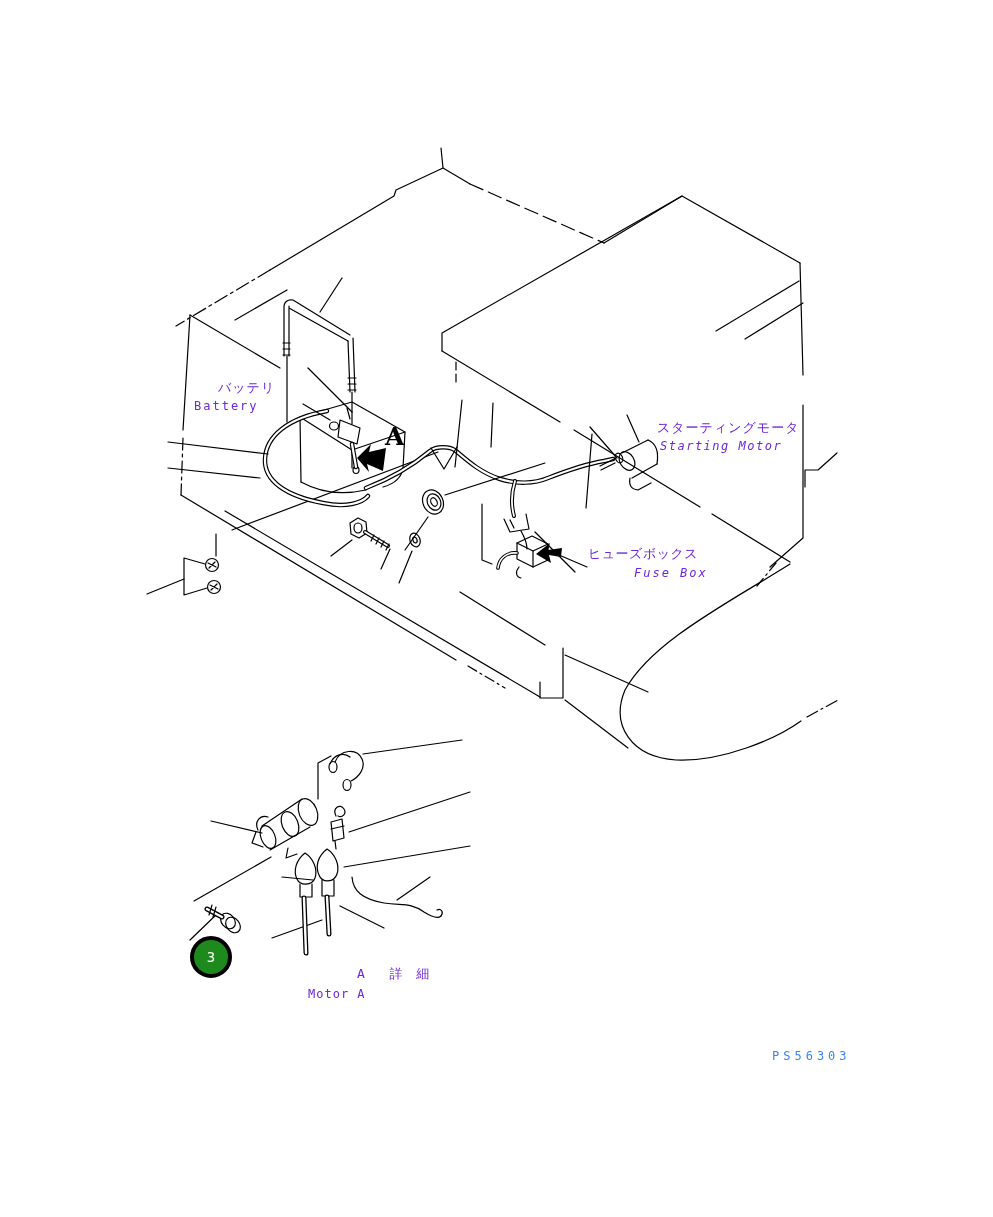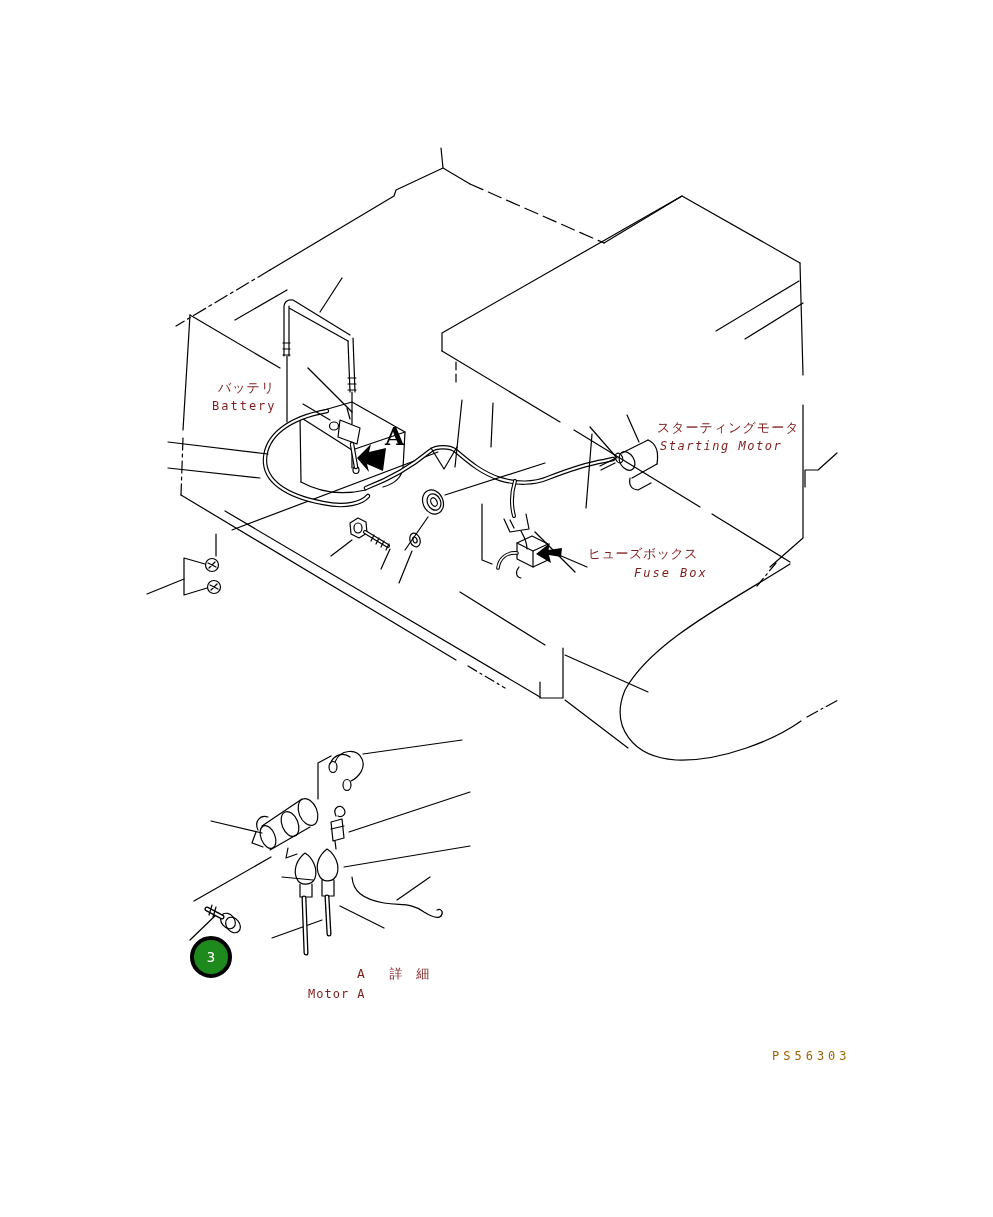--- a/index.html
+++ b/index.html
@@ -2,29 +2,29 @@
 <html><head>
 <meta charset="utf-8">
 <style>
   html,body{margin:0;padding:0;background:#ffffff;}
   #stage{
     position:relative;width:993px;height:1217px;background:#ffffff;
     font-family:"DejaVu Sans Mono","Liberation Mono",monospace;
     overflow:hidden;
   }
   #lineart{position:absolute;left:0;top:0;}
-  .lbl{position:absolute;color:#7f1d1d;white-space:pre;line-height:1.1;}
+  .lbl{position:absolute;color:#6d28d9;white-space:pre;line-height:1.1;}
   .lbl-ja{font-size:13px;letter-spacing:1px;}
   .lbl-en{font-size:12px;letter-spacing:2px;}
   .view-letter{
     position:absolute;left:385px;top:422px;
     font-family:"DejaVu Serif","Liberation Serif",serif;
     font-weight:bold;font-size:25px;color:#000;
   }
-  .code{position:absolute;left:772px;top:1049px;font-size:12px;letter-spacing:4px;color:#a16207;}
+  .code{position:absolute;left:772px;top:1049px;font-size:12px;letter-spacing:4px;color:#3b82f6;}
   .callout{
     position:absolute;left:190px;top:936px;width:34px;height:34px;
     border:4px solid #000;border-radius:50%;
     display:flex;align-items:center;justify-content:center;
     font-size:14px;cursor:pointer;
   }
 </style>
 </head>
 <body>
 
@@ -240,21 +240,21 @@
         <ellipse cx="233" cy="925" rx="6.5" ry="8.5" transform="rotate(-40 233 925)"></ellipse>
         <path d="M222,917 L207,909" stroke-width="5"></path>
         <path d="M222,917 L207,909" stroke="#fff" stroke-width="2.4"></path>
         <path d="M212,905 L209,915 M216,907 L213,917"></path>
       </g>
     </g>
   </g>
 </svg>
 
   <div class="lbl lbl-ja" style="left:218px;top:381px;">バッテリ</div>
-  <div class="lbl lbl-en" style="left:212px;top:400px;">Battery</div>
+  <div class="lbl lbl-en" style="left:194px;top:400px;">Battery</div>
 
   <div class="view-letter">A</div>
 
   <div class="lbl lbl-ja" style="left:657px;top:421px;text-align:right;">スターティングモータ</div>
   <div class="lbl lbl-en" style="left:660px;top:440px;letter-spacing:1.5px;font-style:italic;">Starting Motor</div>
 
   <div class="lbl lbl-ja" style="left:588px;top:547px;letter-spacing:0.5px;">ヒューズボックス</div>
   <div class="lbl lbl-en" style="left:634px;top:567px;font-style:italic;">Fuse Box</div>
 
   <div class="lbl lbl-ja" style="left:310px;top:967px;letter-spacing:3px;margin-left:47px;">A  詳 細</div>

